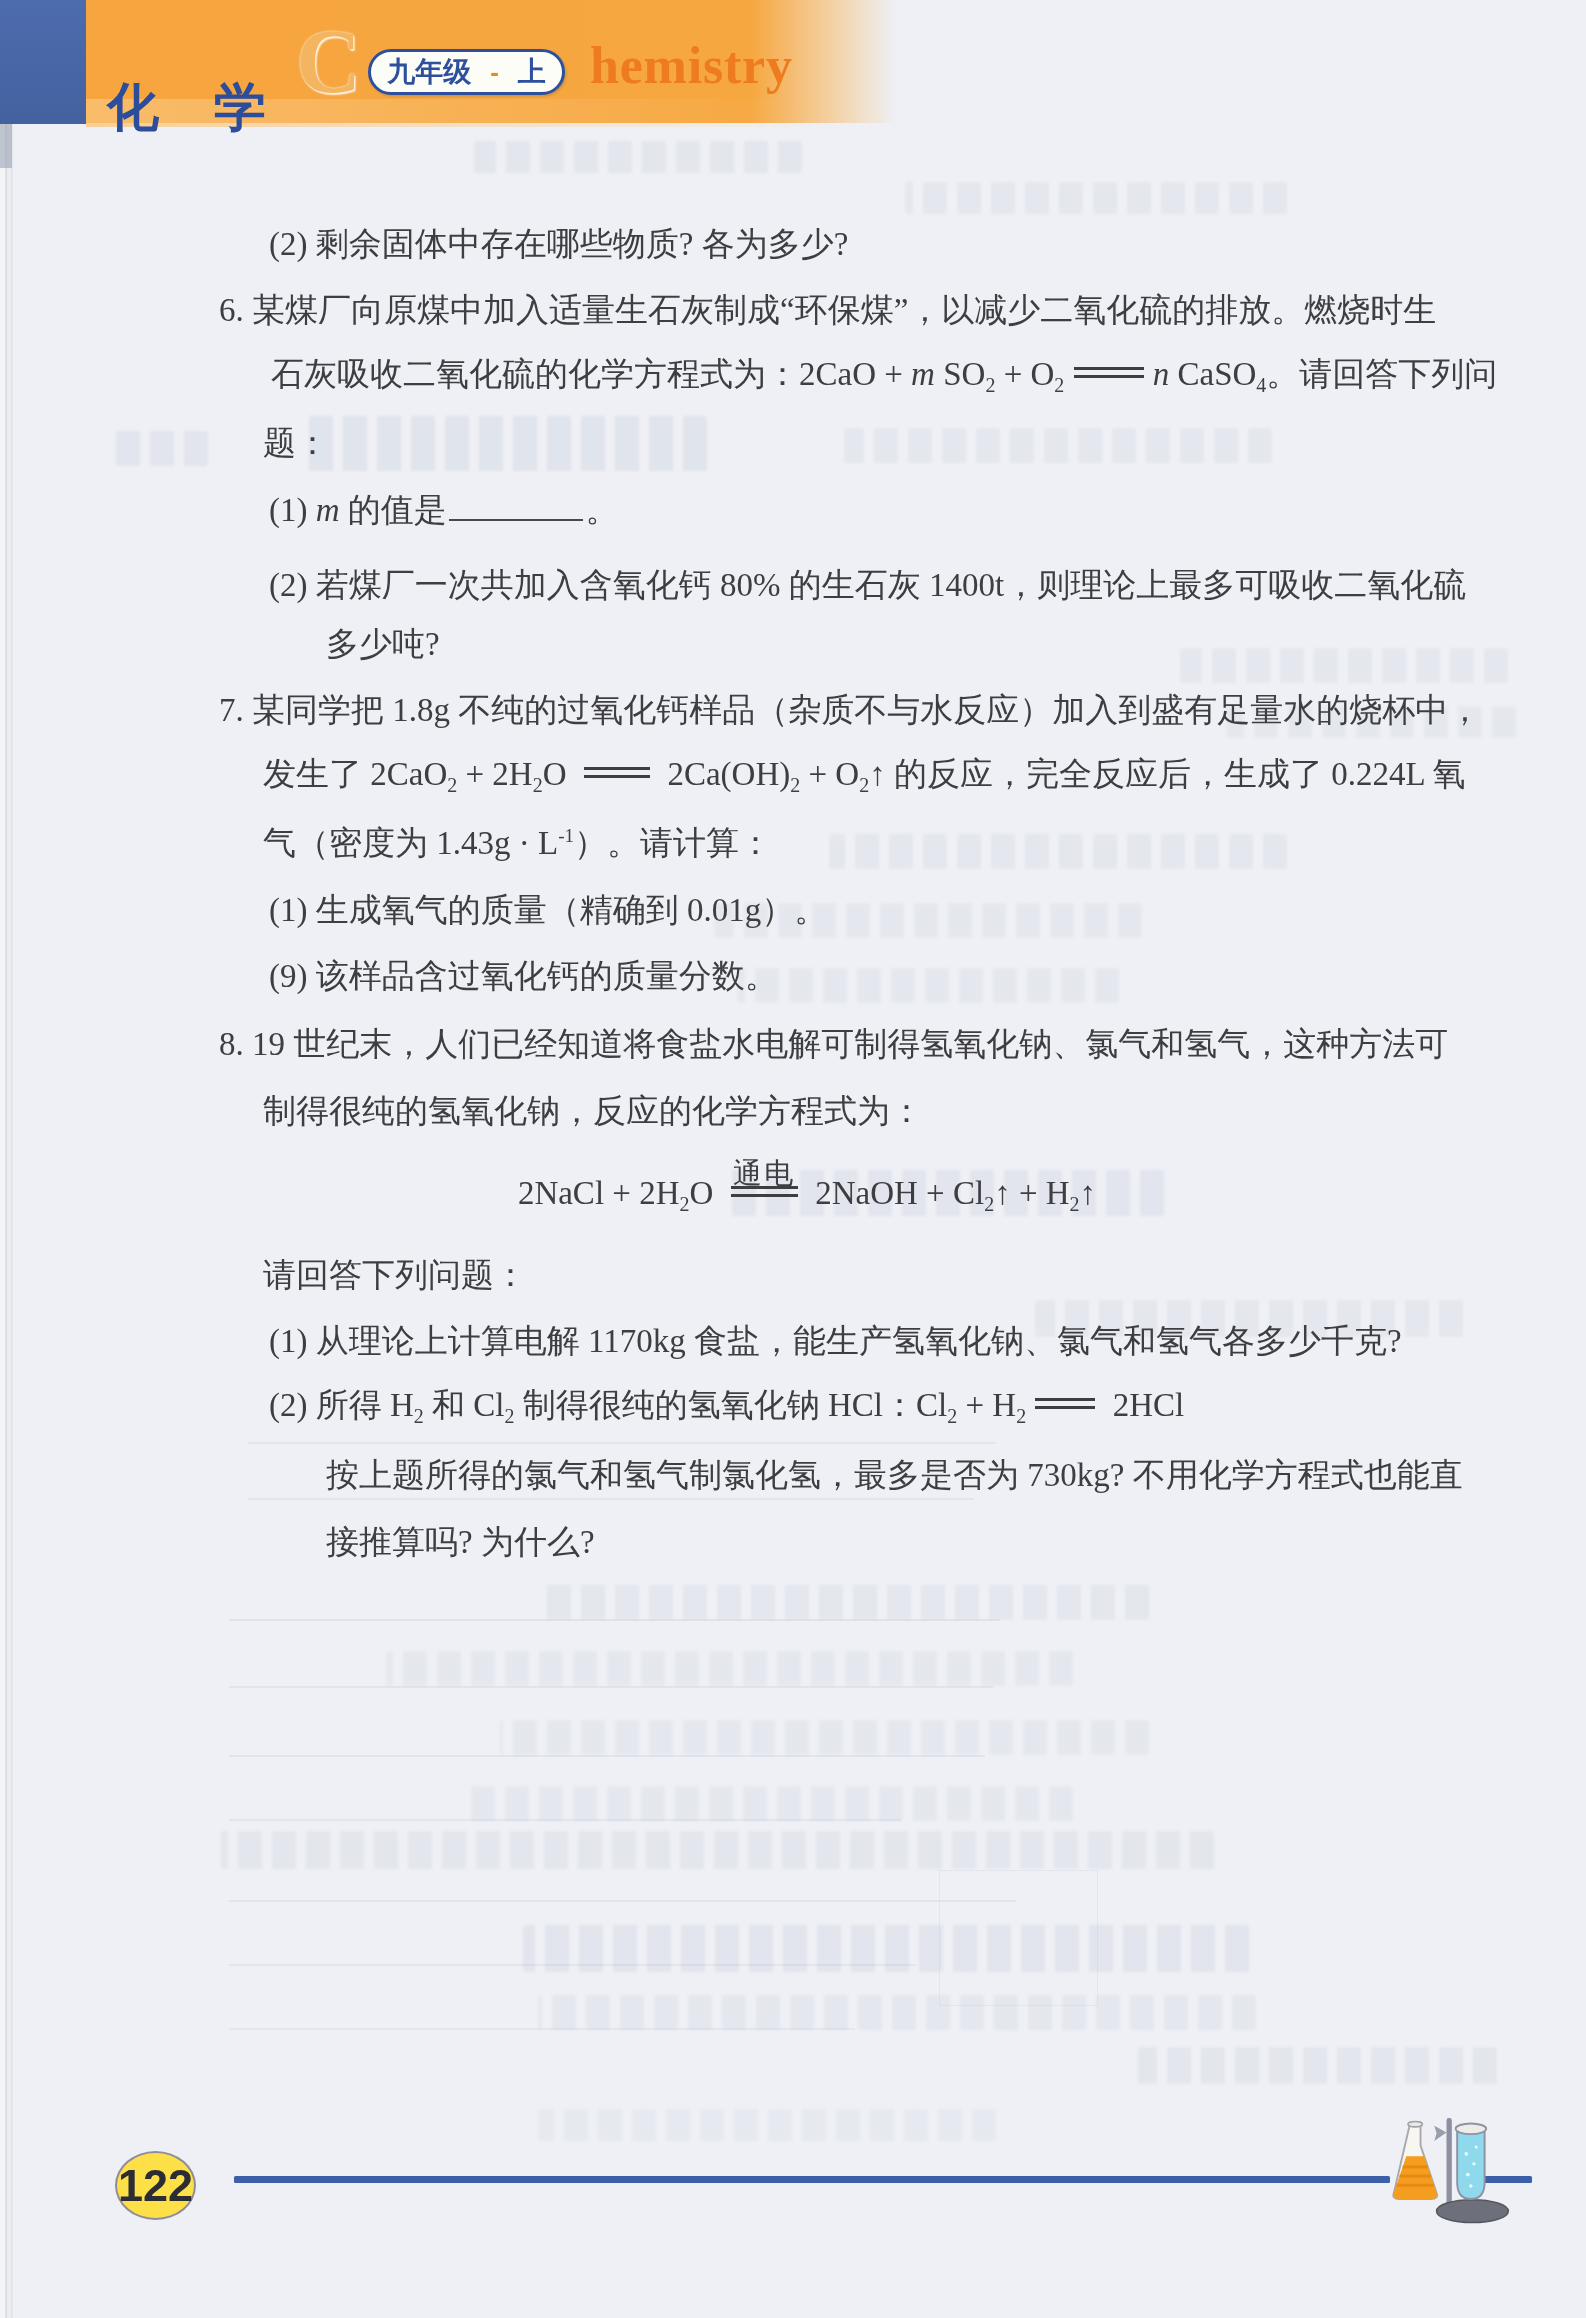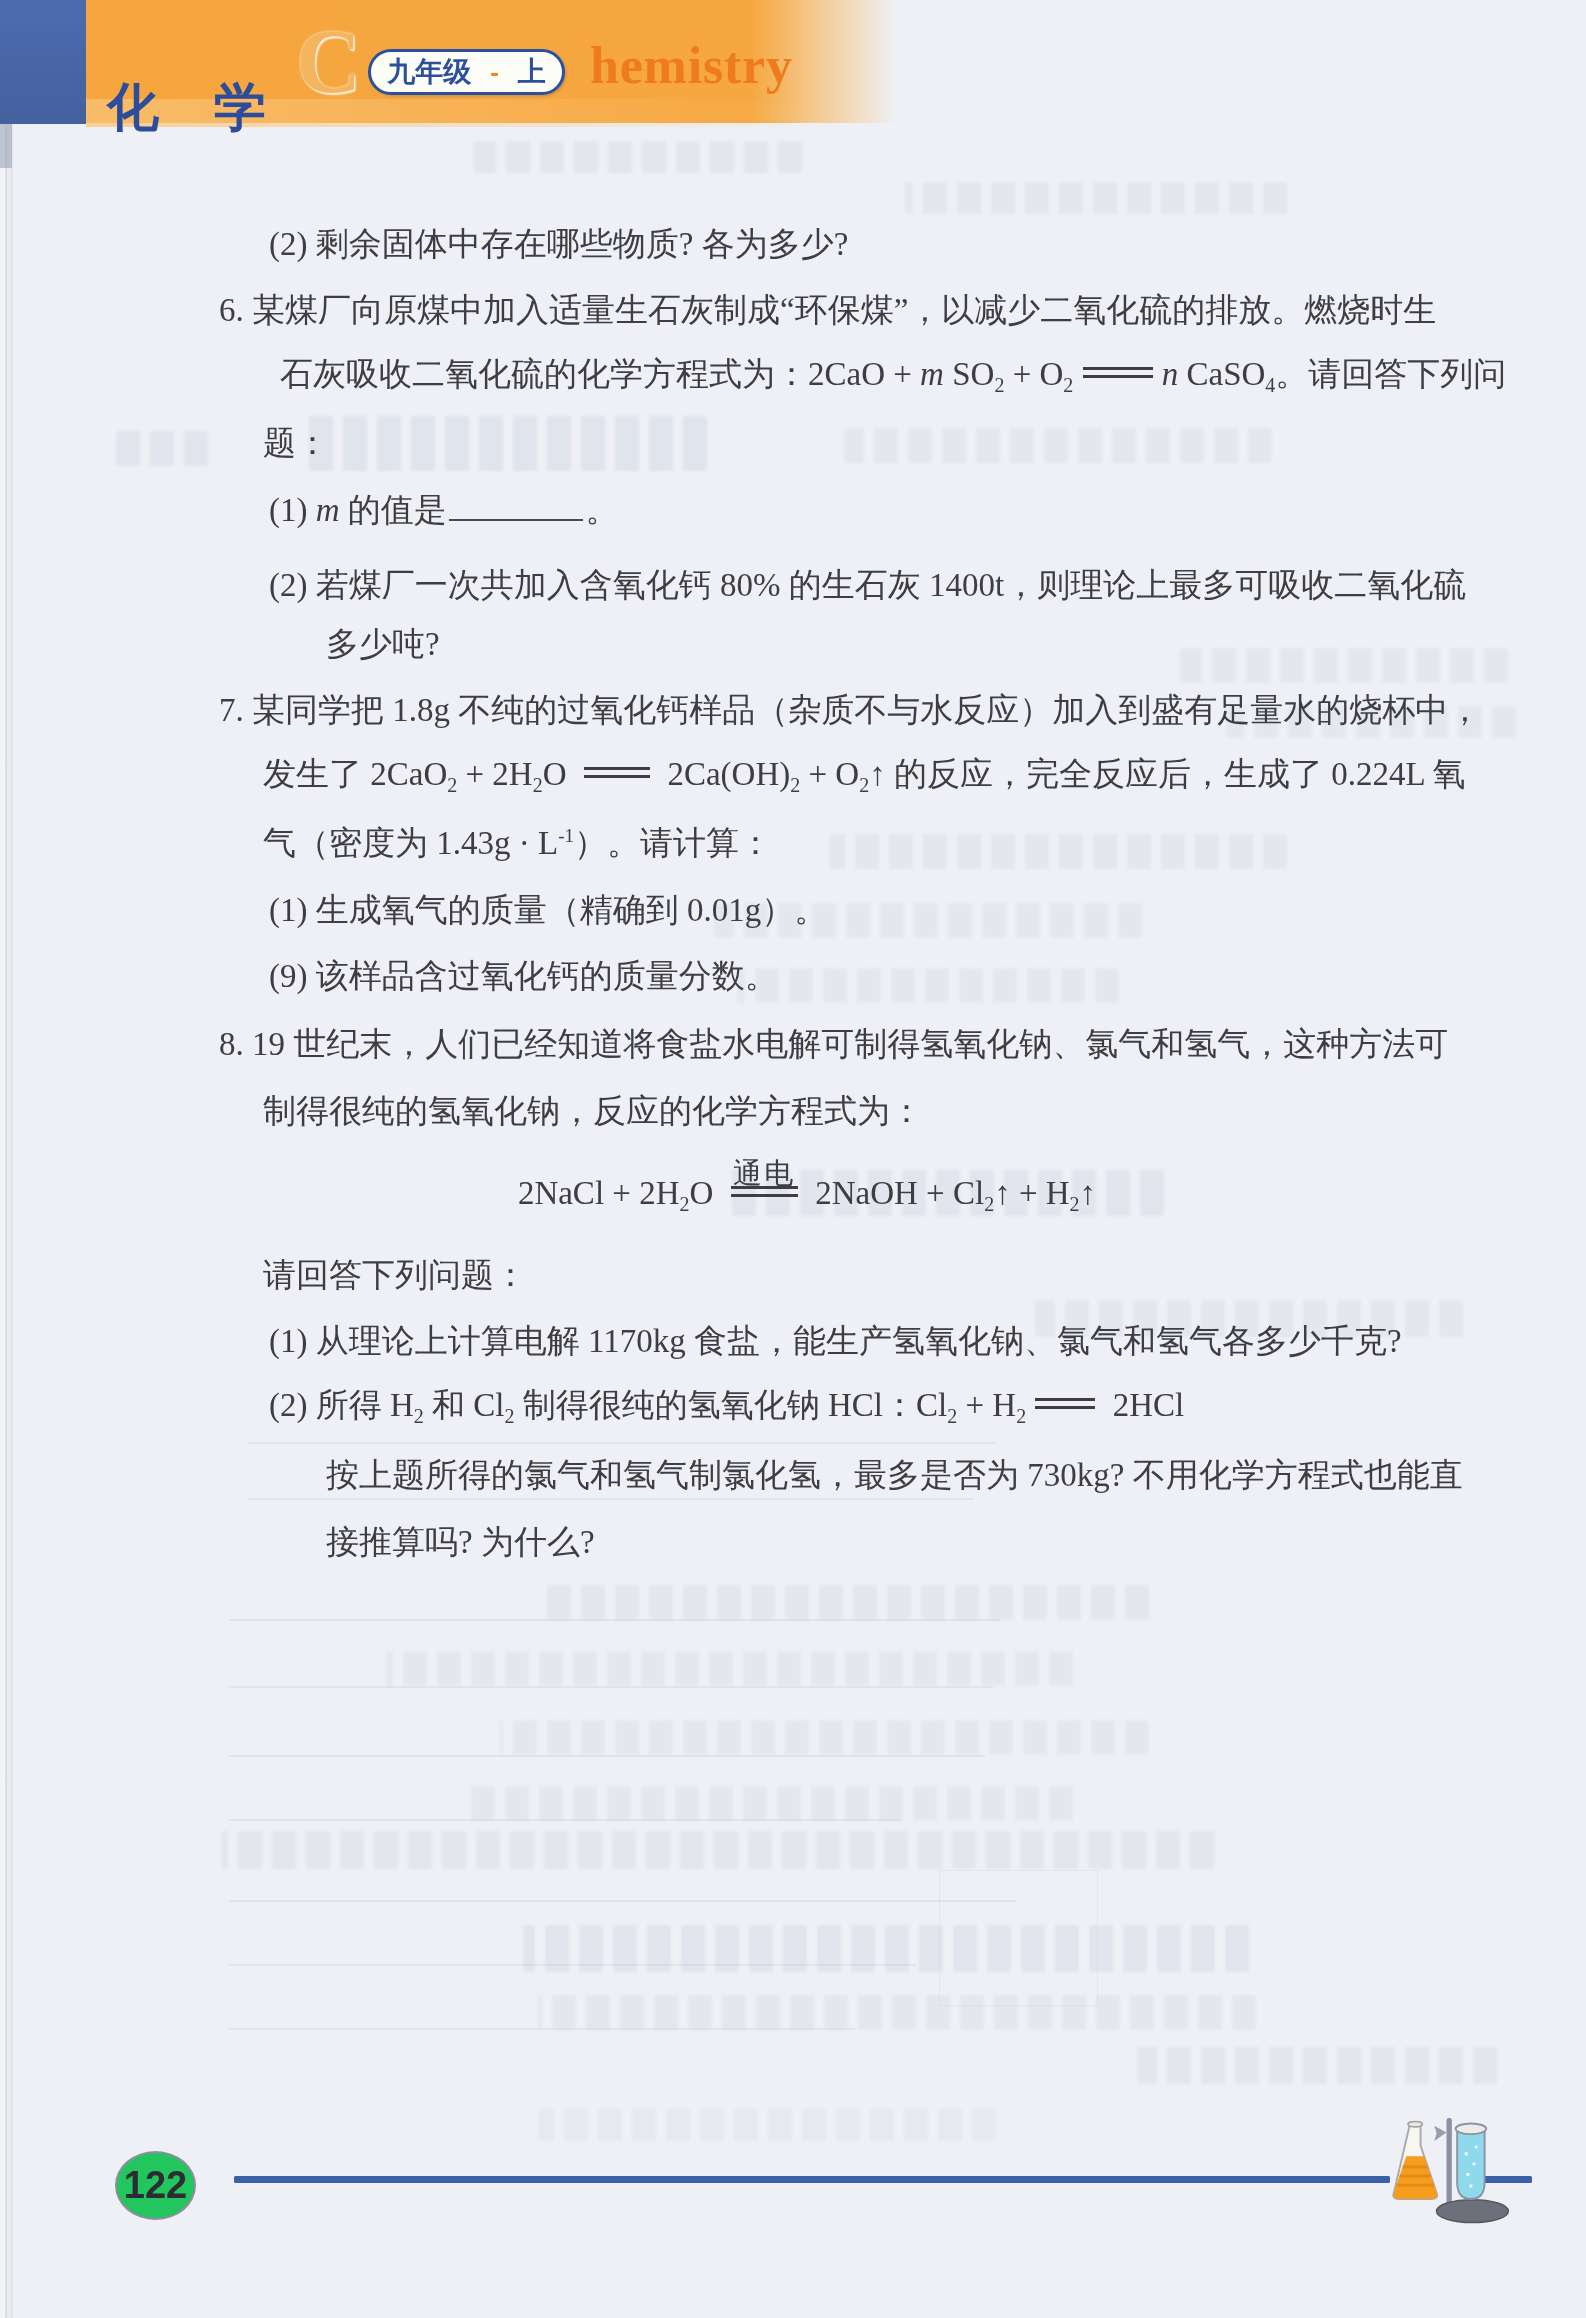--- a/index.html
+++ b/index.html
@@ -48,24 +48,24 @@
     font-size:29px;letter-spacing:2.3px;color:#3e3e42;white-space:nowrap;}
   .blank{display:inline-block;width:134px;height:4.6px;border-bottom:2.3px solid #48484c;margin:0 2.3px;}
 
   
   .grow{position:absolute;transform:scaleX(-1);filter:blur(1.5px);border-radius:3.1px;
     background:repeating-linear-gradient(90deg,rgba(96,110,145,.85) 0 24.4px,rgba(96,110,145,0) 24.4px 34px);}
   .grule{position:absolute;height:1.5px;background:#9aa4ba;}
   .gbox{position:absolute;border:1.5px solid #9aa4ba;}
 
   
-  .page-num{left:115px;top:2151px;width:81px;height:69px;background:#22c55e;
+  .page-num{left:115px;top:2151px;width:81px;height:69px;background:#fde047;
     border:2.3px solid #8f8d9c;border-radius:50%;box-sizing:border-box;
     display:flex;align-items:center;justify-content:center;
-    font-family:"Liberation Sans","DejaVu Sans",sans-serif;font-weight:bold;font-size:38px;color:#2c2c33;}
+    font-family:"Liberation Sans","DejaVu Sans",sans-serif;font-weight:bold;font-size:45px;color:#2c2c33;}
   .rule{position:absolute;height:6.9px;background:#3c60a8;border-radius:1.5px;}
   .rule-left{left:234px;top:2176px;width:1156px;}
   .rule-right{left:1480px;top:2176px;width:52px;}
   .flasks{left:1376px;top:2112px;width:157px;height:119px;}
 </style>
 </head>
 <body>
 
 <header>
   <div class="abs corner-block"></div>
@@ -114,21 +114,21 @@
     <div class="grule" style="left: 229px; top: 1819px; width: 672px; opacity: 0.14;"></div>
     <div class="grule" style="left: 229px; top: 1900px; width: 787px; opacity: 0.16;"></div>
     <div class="grule" style="left: 229px; top: 1964px; width: 687px; opacity: 0.14;"></div>
     <div class="grule" style="left: 229px; top: 2028px; width: 626px; opacity: 0.12;"></div>
     <div class="gbox" style="left: 939px; top: 1870px; width: 157px; height: 134px; opacity: 0.12;"></div>
   </div>
 
 <main id="lines">
     <div class="tline" style="left: 269px; top: 223px;"><span>(2) 剩余固体中存在哪些物质? 各为多少?</span></div>
     <div class="tline" style="left: 219px; top: 289px;"><span>6. 某煤厂向原煤中加入适量生石灰制成“环保煤”，以减少二氧化硫的排放。燃烧时生</span></div>
-    <div class="tline" style="left: 280px; top: 353px;"><span>石灰吸收二氧化硫的化学方程式为：2CaO + </span><i>m</i><span> SO</span><sub>2</sub><span> + O</span><sub>2</sub><span class="deq" style="width: 70px;"></span><i>n</i><span> CaSO</span><sub>4</sub><span>。请回答下列问</span></div>
+    <div class="tline" style="left: 271px; top: 353px;"><span>石灰吸收二氧化硫的化学方程式为：2CaO + </span><i>m</i><span> SO</span><sub>2</sub><span> + O</span><sub>2</sub><span class="deq" style="width: 70px;"></span><i>n</i><span> CaSO</span><sub>4</sub><span>。请回答下列问</span></div>
     <div class="tline" style="left: 263px; top: 422px;"><span>题：</span></div>
     <div class="tline" style="left: 269px; top: 489px;"><span>(1) </span><i>m</i><span> 的值是</span><span class="blank"></span><span>。</span></div>
     <div class="tline" style="left: 269px; top: 564px;"><span>(2) 若煤厂一次共加入含氧化钙 80% 的生石灰 1400t，则理论上最多可吸收二氧化硫</span></div>
     <div class="tline" style="left: 326px; top: 623px;"><span>多少吨?</span></div>
     <div class="tline" style="left: 219px; top: 689px;"><span>7. 某同学把 1.8g 不纯的过氧化钙样品（杂质不与水反应）加入到盛有足量水的烧杯中，</span></div>
     <div class="tline" style="left: 263px; top: 753px;"><span>发生了 2CaO</span><sub>2</sub><span> + 2H</span><sub>2</sub><span>O </span><span class="deq" style="width: 66px;"></span><span> 2Ca(OH)</span><sub>2</sub><span> + O</span><sub>2</sub><span>↑ 的反应，完全反应后，生成了 0.224L 氧</span></div>
     <div class="tline" style="left: 263px; top: 822px;"><span>气（密度为 1.43g · L</span><sup>-1</sup><span>）。请计算：</span></div>
     <div class="tline" style="left: 269px; top: 889px;"><span>(1) 生成氧气的质量（精确到 0.01g）。</span></div>
     <div class="tline" style="left: 269px; top: 955px;"><span>(9) 该样品含过氧化钙的质量分数。</span></div>
     <div class="tline" style="left: 219px; top: 1023px;"><span>8. 19 世纪末，人们已经知道将食盐水电解可制得氢氧化钠、氯气和氢气，这种方法可</span></div>

